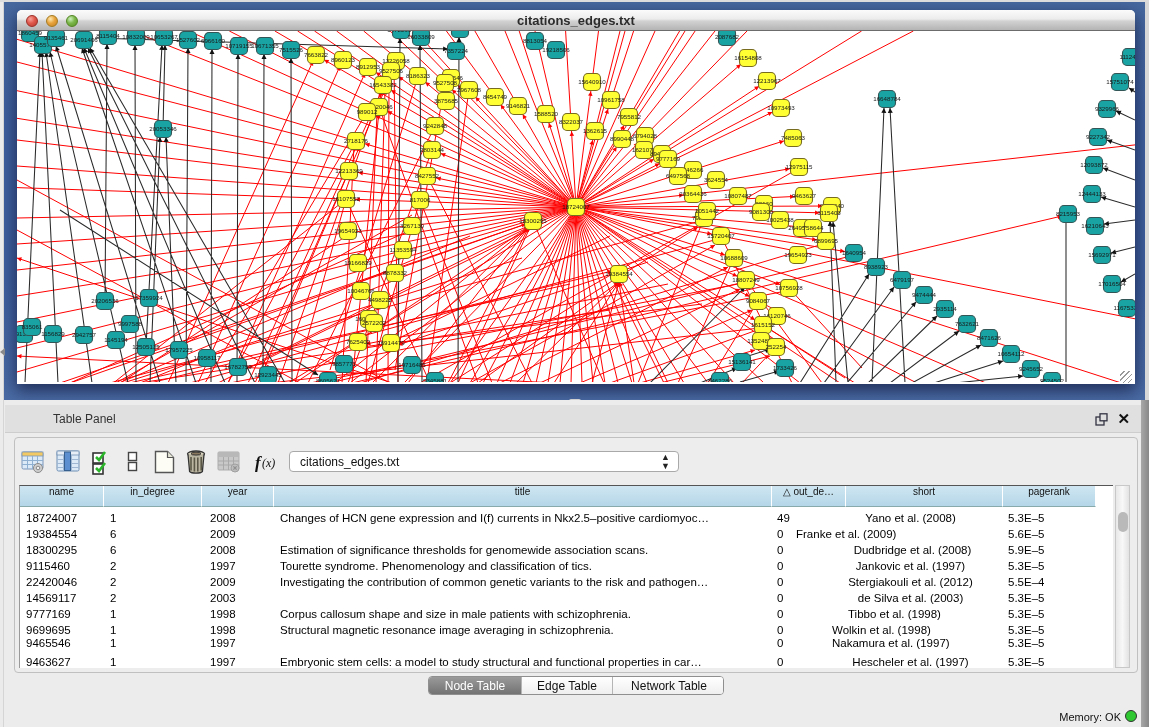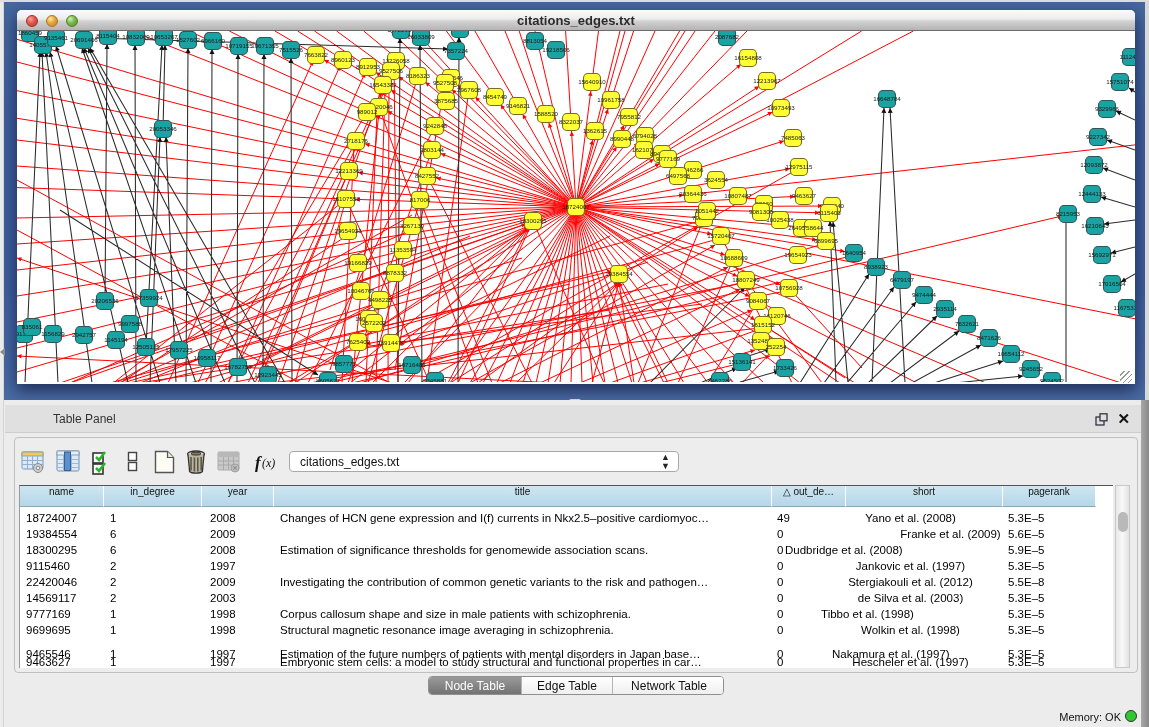--- a/index.html
+++ b/index.html
@@ -589,80 +589,80 @@
             <span class="c" style="left:260px;width:492px">Changes of HCN gene expression and I(f) currents in Nkx2.5–positive cardiomyoc…</span>
             <span class="c" style="left:757px">49</span>
             <span class="c" style="left:812px;width:157px;text-align:center">Yano et al. (2008)</span>
             <span class="c" style="left:988px">5.3E–5</span>
           </div>
           <div class="row" style="top:41px">
             <span class="c" style="left:6px">19384554</span>
             <span class="c" style="left:90px">6</span>
             <span class="c" style="left:190px">2009</span>
             <span class="c" style="left:757px">0</span>
-            <span class="c" style="left:852px;width:157px;text-align:center">Franke et al. (2009)</span>
+            <span class="c" style="left:776px;width:157px;">Franke et al. (2009)</span>
             <span class="c" style="left:988px">5.6E–5</span>
           </div>
           <div class="row" style="top:57px">
             <span class="c" style="left:6px">18300295</span>
             <span class="c" style="left:90px">6</span>
             <span class="c" style="left:190px">2008</span>
             <span class="c" style="left:260px;width:492px">Estimation of significance thresholds for genomewide association scans.</span>
             <span class="c" style="left:757px">0</span>
-            <span class="c" style="left:765px;width:157px;">Dudbridge et al. (2008)</span>
+            <span class="c" style="left:814px;width:157px;text-align:center">Dudbridge et al. (2008)</span>
             <span class="c" style="left:988px">5.9E–5</span>
           </div>
           <div class="row" style="top:73px">
             <span class="c" style="left:6px">9115460</span>
             <span class="c" style="left:90px">2</span>
             <span class="c" style="left:190px">1997</span>
+            <span class="c" style="left:260px;width:492px">Tourette syndrome. Phenomenology and classification of tics.</span>
             <span class="c" style="left:757px">0</span>
             <span class="c" style="left:812px;width:157px;text-align:center">Jankovic et al. (1997)</span>
             <span class="c" style="left:988px">5.3E–5</span>
           </div>
           <div class="row" style="top:89px">
             <span class="c" style="left:6px">22420046</span>
             <span class="c" style="left:90px">2</span>
             <span class="c" style="left:190px">2009</span>
             <span class="c" style="left:260px;width:492px">Investigating the contribution of common genetic variants to the risk and pathogen…</span>
             <span class="c" style="left:757px">0</span>
             <span class="c" style="left:812px;width:157px;text-align:center">Stergiakouli et al. (2012)</span>
-            <span class="c" style="left:988px">5.5E–8</span>
+            <span class="c" style="left:988px">5.5E–4</span>
           </div>
           <div class="row" style="top:105px">
             <span class="c" style="left:6px">14569117</span>
             <span class="c" style="left:90px">2</span>
             <span class="c" style="left:190px">2003</span>
             <span class="c" style="left:757px">0</span>
             <span class="c" style="left:812px;width:157px;text-align:center">de Silva et al. (2003)</span>
             <span class="c" style="left:988px">5.3E–5</span>
           </div>
           <div class="row" style="top:121px">
             <span class="c" style="left:6px">9777169</span>
             <span class="c" style="left:90px">1</span>
             <span class="c" style="left:190px">1998</span>
             <span class="c" style="left:260px;width:492px">Corpus callosum shape and size in male patients with schizophrenia.</span>
             <span class="c" style="left:757px">0</span>
-            <span class="c" style="left:769px;width:157px;text-align:center">Tibbo et al. (1998)</span>
+            <span class="c" style="left:828px;width:157px;text-align:left">Tibbo et al. (1998)</span>
             <span class="c" style="left:988px">5.3E–5</span>
           </div>
           <div class="row" style="top:137px">
             <span class="c" style="left:6px">9699695</span>
             <span class="c" style="left:90px">1</span>
             <span class="c" style="left:190px">1998</span>
             <span class="c" style="left:260px;width:492px">Structural magnetic resonance image averaging in schizophrenia.</span>
             <span class="c" style="left:757px">0</span>
-            <span class="c" style="left:812px;width:157px;text-align:center">Wolkin et al. (1998)</span>
+            <span class="c" style="left:812px;width:157px;">Wolkin et al. (1998)</span>
             <span class="c" style="left:988px">5.3E–5</span>
           </div>
-          <div class="row" style="top:161px">
+          <div class="row" style="top:150px">
             <span class="c" style="left:6px">9465546</span>
             <span class="c" style="left:90px">1</span>
             <span class="c" style="left:190px">1997</span>
-            <span class="c" style="left:260px;width:492px">Estimation of the future numbers of patients with mental disorders in Japan base…</span>
             <span class="c" style="left:757px">0</span>
             <span class="c" style="left:812px;width:157px;text-align:left">Nakamura et al. (1997)</span>
             <span class="c" style="left:988px">5.3E–5</span>
           </div>
           <div class="row" style="top:169px">
             <span class="c" style="left:6px">9463627</span>
             <span class="c" style="left:90px">1</span>
             <span class="c" style="left:190px">1997</span>
             <span class="c" style="left:260px;width:492px">Embryonic stem cells: a model to study structural and functional properties in car…</span>
             <span class="c" style="left:757px">0</span>

